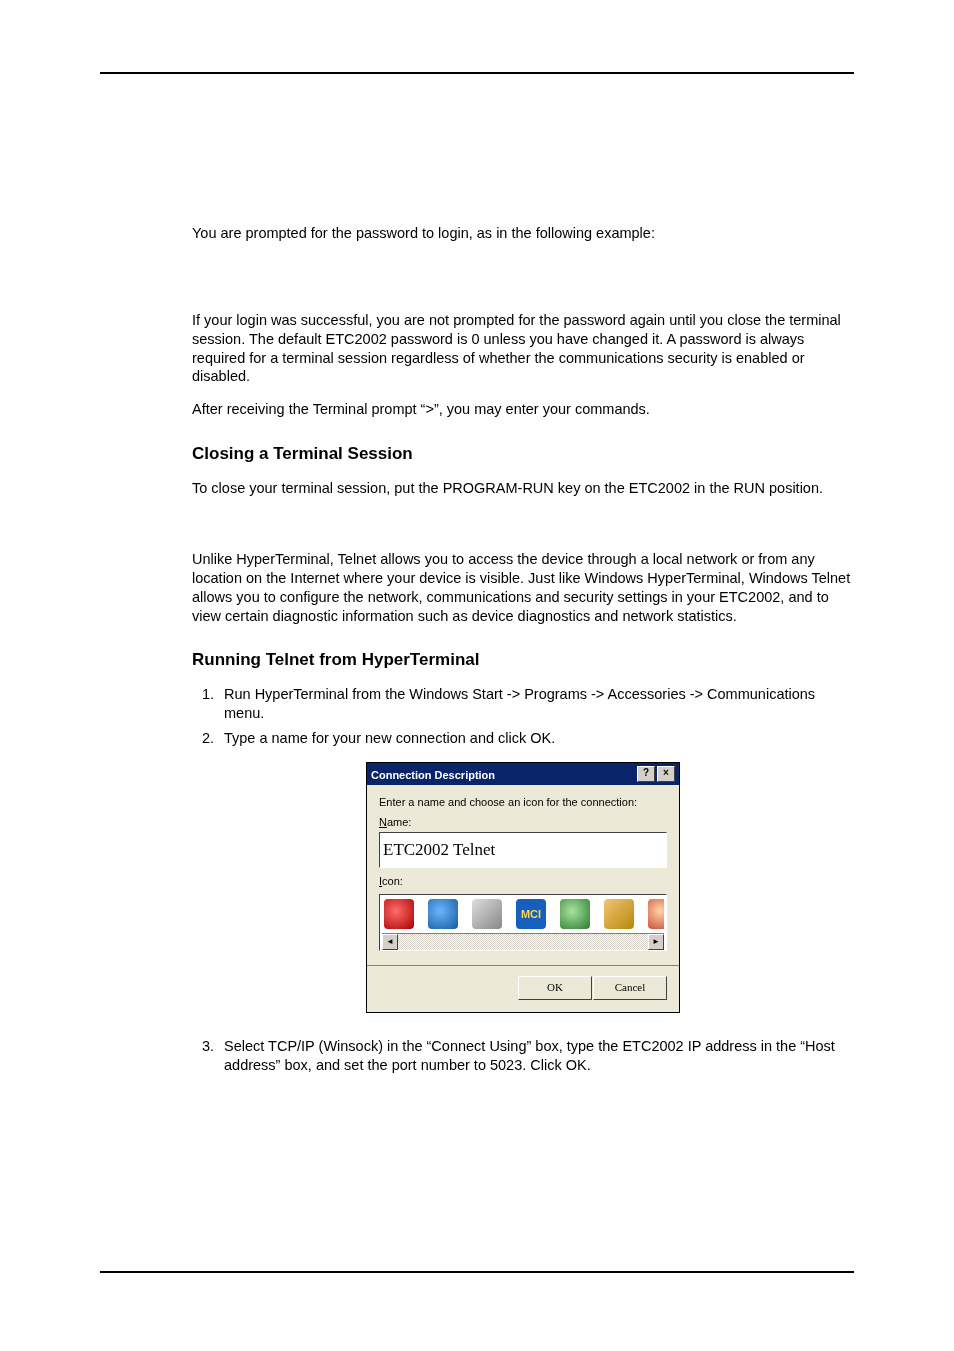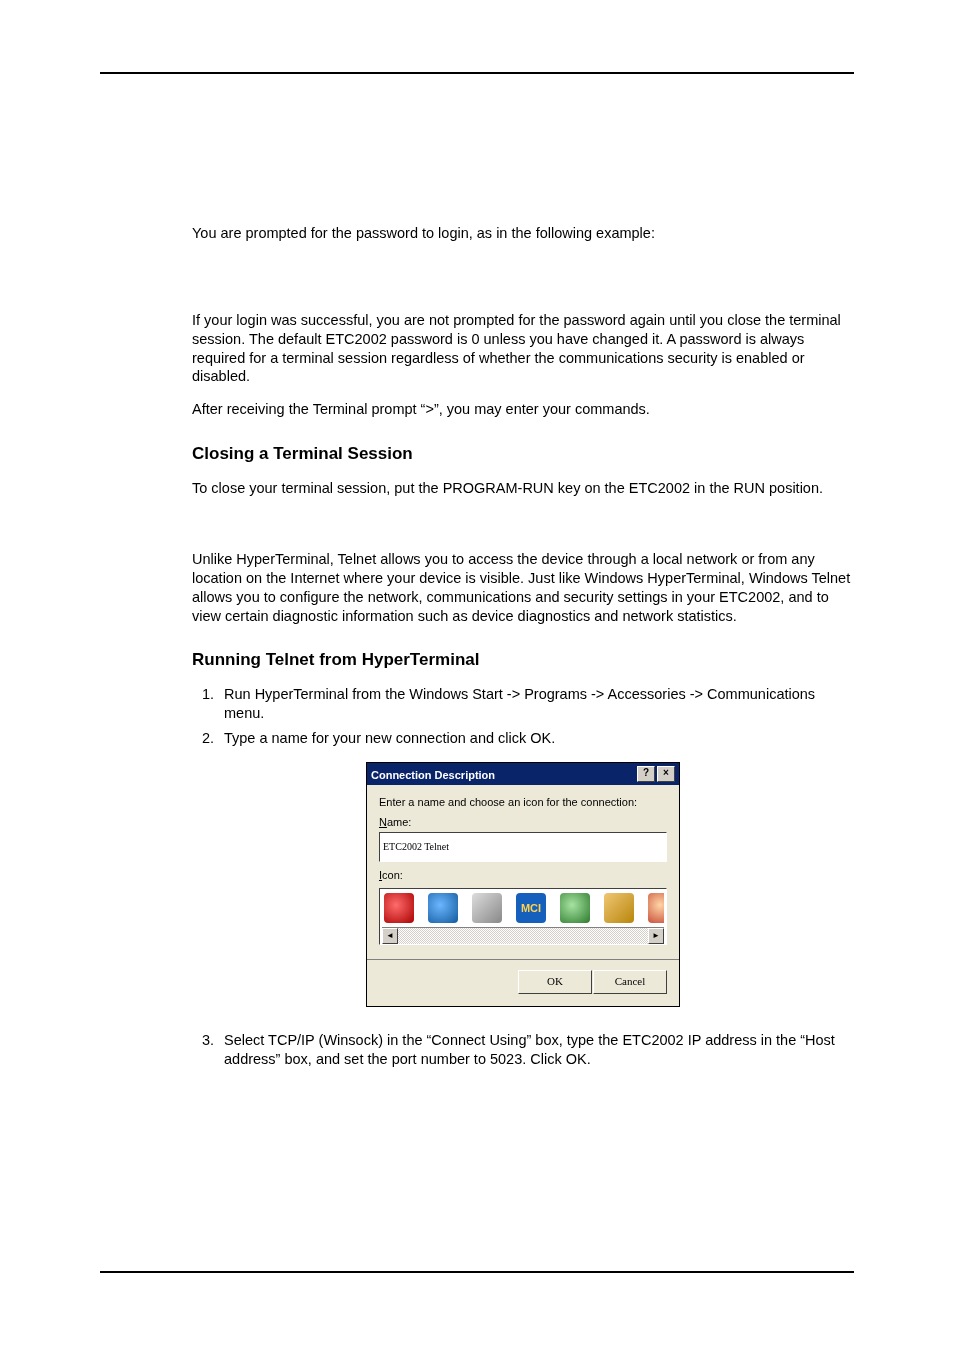--- a/index.html
+++ b/index.html
@@ -110,24 +110,24 @@
   .label .u { text-decoration: underline; }
   .textfield {
     width: 100%;
     box-sizing: border-box;
     border: 1px solid #808080;
     border-top-color: #404040;
     border-left-color: #404040;
     border-right-color: #fff;
     border-bottom-color: #fff;
     background: #fff;
-    height: 30px;
+    height: 36px;
     padding: 12px 3px;
     font-family: Tahoma;
-    font-size: 10px;
+    font-size: 17px;
   }
   .iconrow-wrap {
     margin-top: 6px;
     border: 1px solid #808080;
     border-top-color: #404040;
     border-left-color: #404040;
     border-right-color: #fff;
     border-bottom-color: #fff;
     background: #fff;
     padding: 4px 2px 0 2px;

